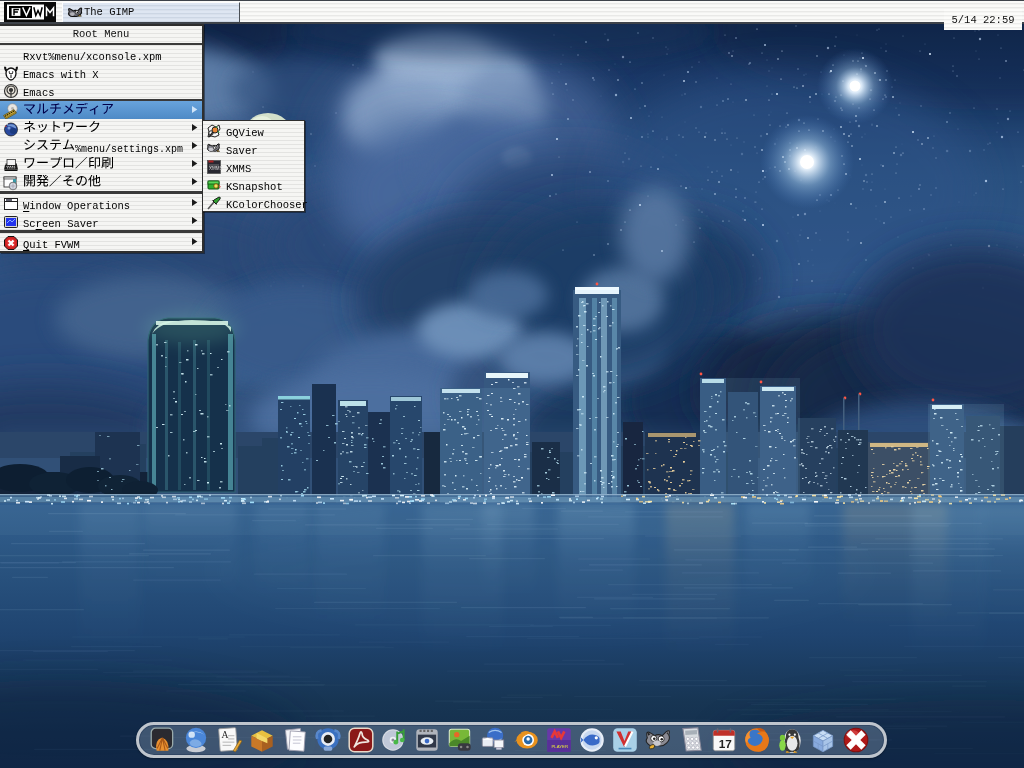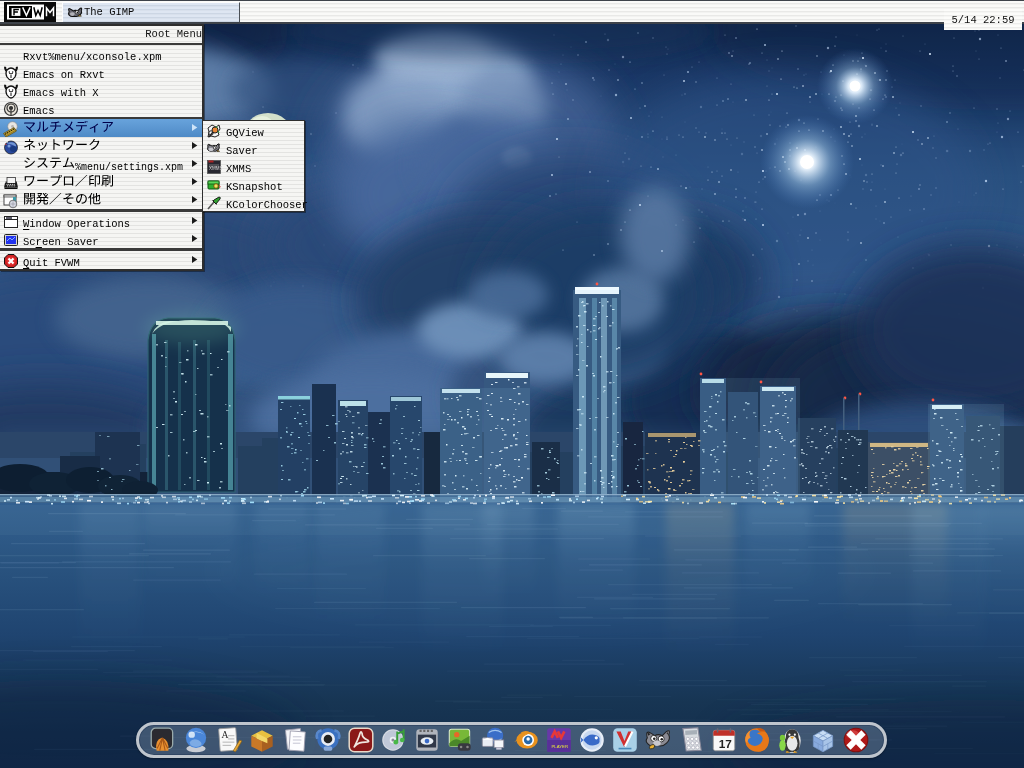--- a/index.html
+++ b/index.html
@@ -12,21 +12,21 @@
 #taskbtn{position:absolute;left:62px;top:0.5px;width:178px;height:20px;background:repeating-linear-gradient(180deg,#dee6f2 0 2px,#ccd6e4 2px 3px,#d8e0ec 3px 4px);
  border-top:1px solid #fdfdfd;border-left:1px solid #fdfdfd;border-right:1.5px solid #4a4f55;
  display:flex;align-items:center;padding-left:2px;font-size:10.5px;color:#0a0a0a}
 #clock{position:absolute;right:2px;top:8px;width:78px;height:21px;background:repeating-linear-gradient(180deg,#fcfcfa 0 2px,#ededeb 2px 3px,#f6f6f4 3px 4px);
  font-size:10.5px;color:#111;display:flex;align-items:center;justify-content:center}
 
 #rootmenu{position:absolute;left:0;top:24px;width:204px;border:2px solid #2e2e2e;border-left:none;
  background:repeating-linear-gradient(180deg,#f5f5f3 0 3px,#e3e3e1 3px 4px);box-shadow:1px 1px 0 rgba(0,0,0,0.4)}
 #submenu{position:absolute;left:202px;top:120px;width:103px;border:1.5px solid #2e2e2e;
  background:repeating-linear-gradient(180deg,#f5f5f3 0 3px,#e3e3e1 3px 4px);box-shadow:1px 1px 0 rgba(0,0,0,0.4)}
-.mtitle{height:17px;text-align:right;font-size:10.5px;color:#111;line-height:17px}
+.mtitle{height:17px;text-align:center;font-size:10.5px;color:#111;line-height:17px}
 .msep{height:2px;background:#3a3a3a}
 .mrow{position:relative;display:flex;align-items:flex-end;font-size:10.5px;color:#000;white-space:pre}
 .mrow .mic{width:20px;height:16px;margin-left:3px;flex:none;display:flex;align-items:center}
 .mrow .mlab{letter-spacing:0}
 .mrow .mlat{font-size:10px}
 .mrow u{text-underline-offset:2px}
 .mrow .arr{position:absolute;right:4px;top:4px}
 .mrow.hl{background:linear-gradient(180deg,#68a3dc,#4e8ac6);color:#00003a}
 .jp{display:block}
 
@@ -2353,31 +2353,20 @@
 <div class="mrow" style="height:18px"><span class="mic"><svg width="16" height="16" viewBox="0 0 16 16">
             <g fill="none" stroke="#111" stroke-width="1.3">
               <path d="M3 3 Q1 1 2 4 Q3 7 5 6" fill="#111"></path>
               <path d="M13 3 Q15 1 14 4 Q13 7 11 6" fill="#111"></path>
               <path d="M4 5 Q2 8 4 12 Q6 15 8 15 Q10 15 12 12 Q14 8 12 5 Q10 3 8 3 Q6 3 4 5 Z" fill="#fff"></path>
               <path d="M6 8 Q8 10 10 8" stroke-width="1"></path>
               <circle cx="6.3" cy="7" r="0.7" fill="#111" stroke="none"></circle>
               <circle cx="9.7" cy="7" r="0.7" fill="#111" stroke="none"></circle>
               <path d="M8 10 L8 13" stroke-width="1"></path>
             </g>
-          </svg></span><span class="mlab">Emacs on Rxvt</span></div>
-<div class="mrow" style="height:18px"><span class="mic"><svg width="16" height="16" viewBox="0 0 16 16">
-            <g fill="none" stroke="#111" stroke-width="1.3">
-              <path d="M3 3 Q1 1 2 4 Q3 7 5 6" fill="#111"></path>
-              <path d="M13 3 Q15 1 14 4 Q13 7 11 6" fill="#111"></path>
-              <path d="M4 5 Q2 8 4 12 Q6 15 8 15 Q10 15 12 12 Q14 8 12 5 Q10 3 8 3 Q6 3 4 5 Z" fill="#fff"></path>
-              <path d="M6 8 Q8 10 10 8" stroke-width="1"></path>
-              <circle cx="6.3" cy="7" r="0.7" fill="#111" stroke="none"></circle>
-              <circle cx="9.7" cy="7" r="0.7" fill="#111" stroke="none"></circle>
-              <path d="M8 10 L8 13" stroke-width="1"></path>
-            </g>
           </svg></span><span class="mlab">Emacs with X</span></div>
 <div class="mrow" style="height:18px"><span class="mic"><svg width="16" height="16" viewBox="0 0 16 16">
             <g fill="none" stroke="#333" stroke-width="1.2">
               <circle cx="8" cy="8" r="6.5" fill="#e8e4da"></circle>
               <circle cx="8" cy="7" r="4"></circle>
               <circle cx="8" cy="7" r="1.5" fill="#333"></circle>
               <path d="M8 9 L8 14"></path>
             </g>
           </svg></span><span class="mlab">Emacs</span></div>
 <div class="msep"></div>

